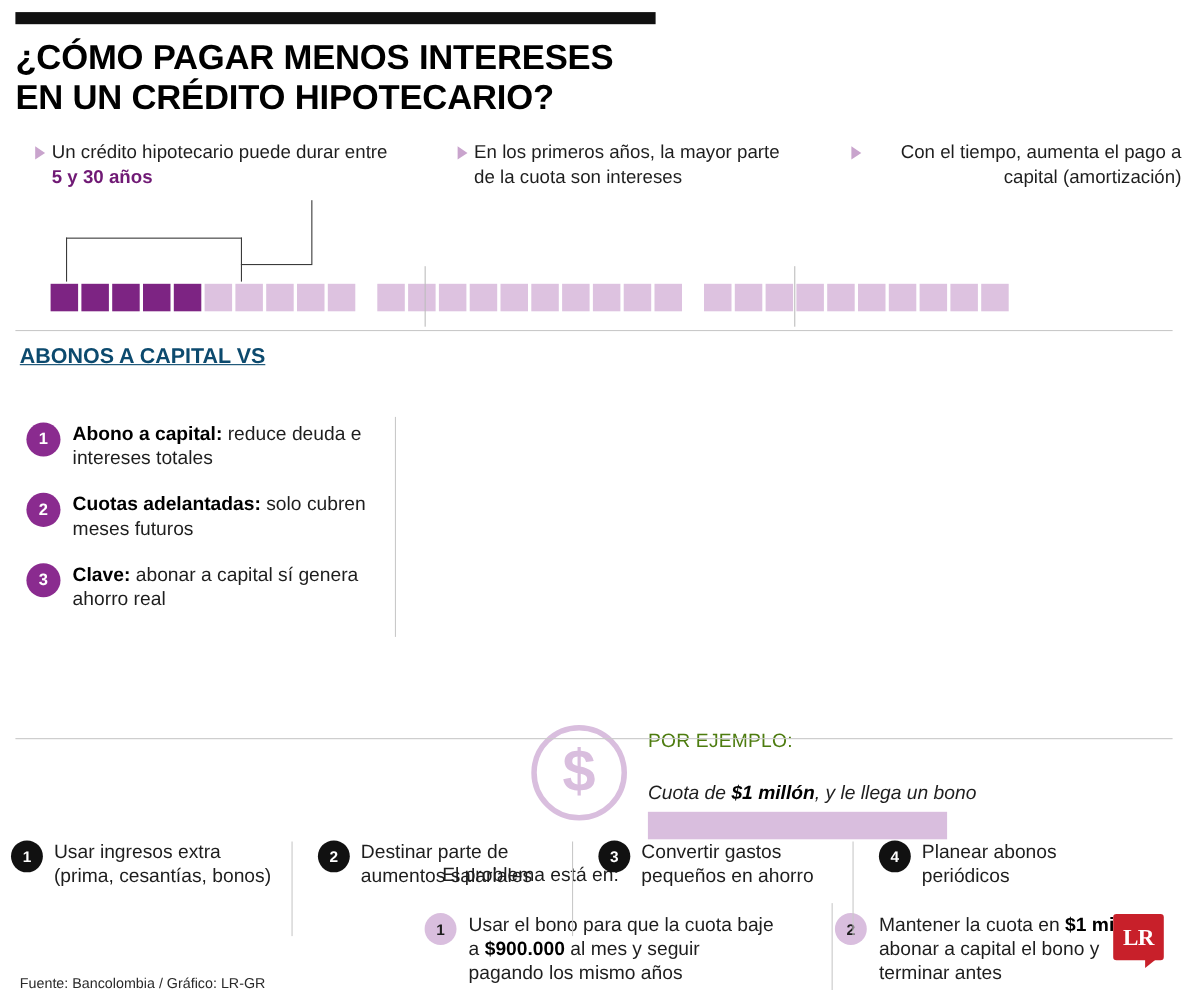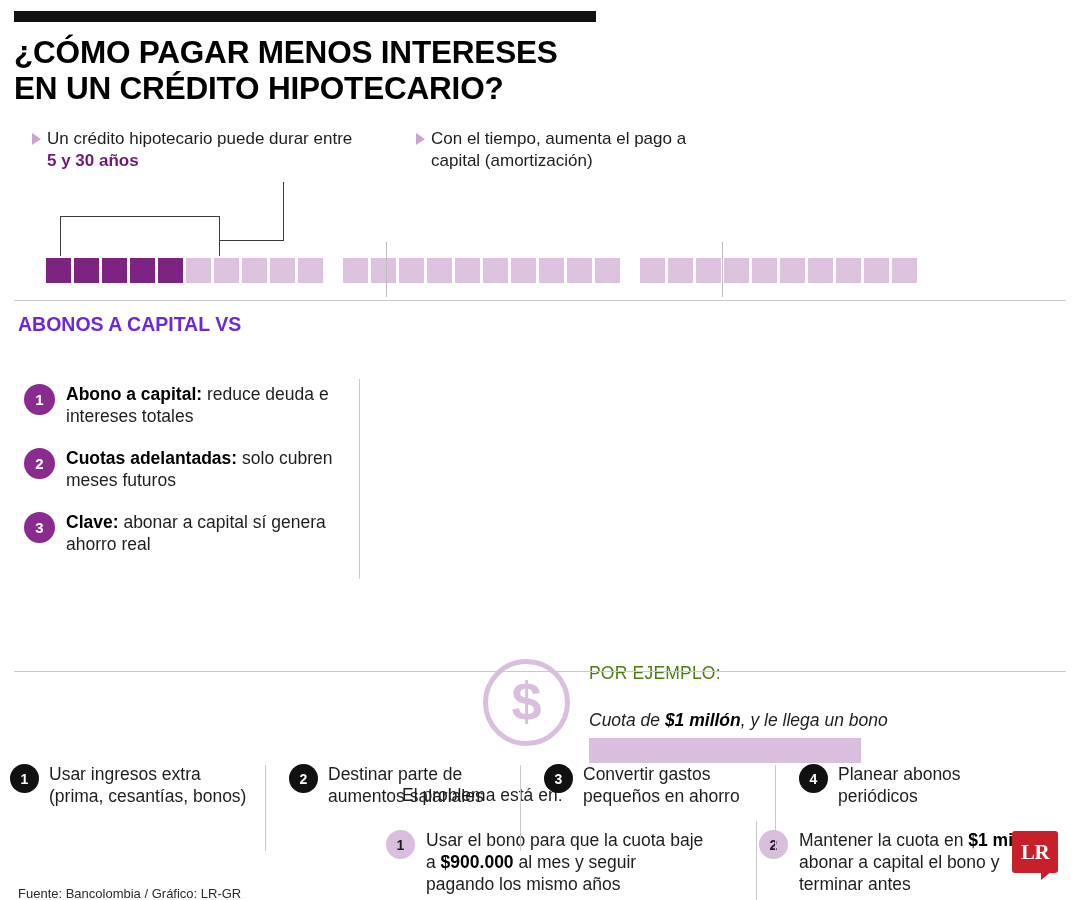--- a/index.html
+++ b/index.html
@@ -61,21 +61,21 @@
   }
   .tl-div.d1 { left: 372px; }
   .tl-div.d2 { left: 708px; }
 
   .hr-full { width: 1052px; height: 1px; background: #c9c9c9; margin: 6px 0 0 0; }
 
   
   .mid { position: relative; height: 318px; }
   .sec-head {
     font-size: 19.5px; font-weight: 700; line-height: 1.16;
-    text-transform: uppercase; color: #6d28d9;
+    text-transform: uppercase; color: #0c4a6e; text-decoration: underline;
   }
   .mid-head { position: absolute; left: 4px; top: 12px; width: 330px; }
 
   .numlist { position: absolute; left: 10px; top: 82px; width: 310px; }
   .nitem { display: flex; gap: 11px; margin-bottom: 20px; }
   .badge {
     flex: 0 0 auto; width: 31px; height: 31px; border-radius: 50%;
     background: #8a2b8f; color: #fff; font-size: 15px; font-weight: 700;
     display: flex; align-items: center; justify-content: center; margin-top: 1px;
   }
@@ -152,20 +152,24 @@
 
   <div class="leads">
     <div class="lead">
       <div class="tri"></div>
       <div class="lead-txt">
         <span>Un crédito hipotecario puede durar entre </span><b>5 y 30 años</b>
       </div>
     </div>
     <div class="lead">
       <div class="tri"></div>
+      <div class="lead-txt">En los primeros años, la mayor parte de la cuota son intereses</div>
+    </div>
+    <div class="lead">
+      <div class="tri"></div>
       <div class="lead-txt">Con el tiempo, aumenta el pago a capital (amortización)</div>
     </div>
   </div>
 
   <div class="timeline-wrap">
     <div class="bracket"></div>
     <div class="leader-h"></div>
     <div class="leader-v"></div>
     <div class="squares" id="squares">
         <div class="sq on"></div>

